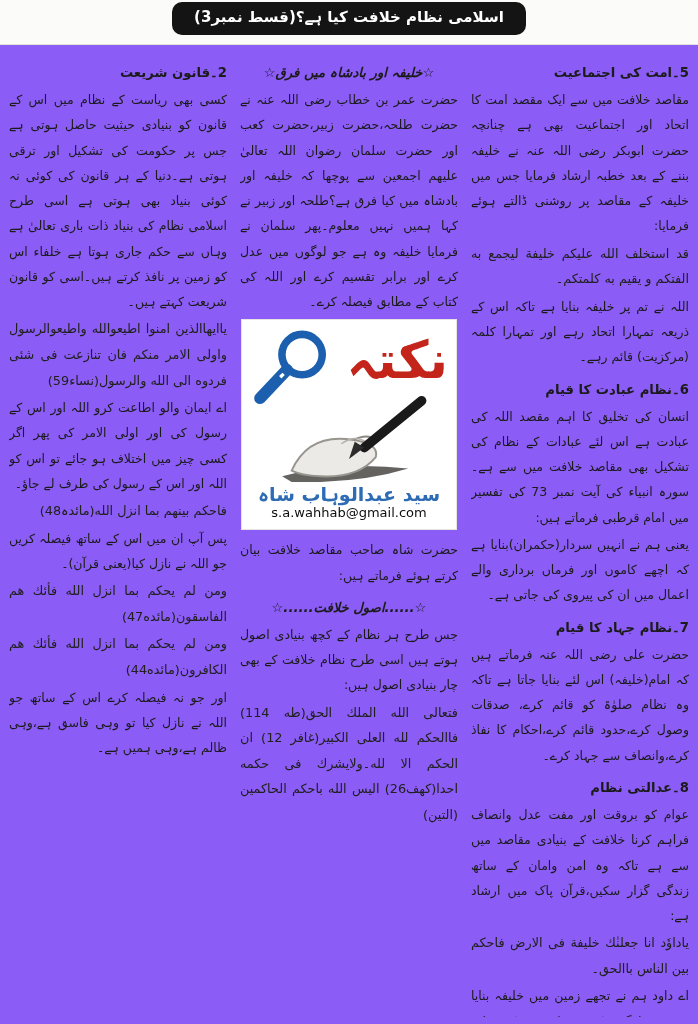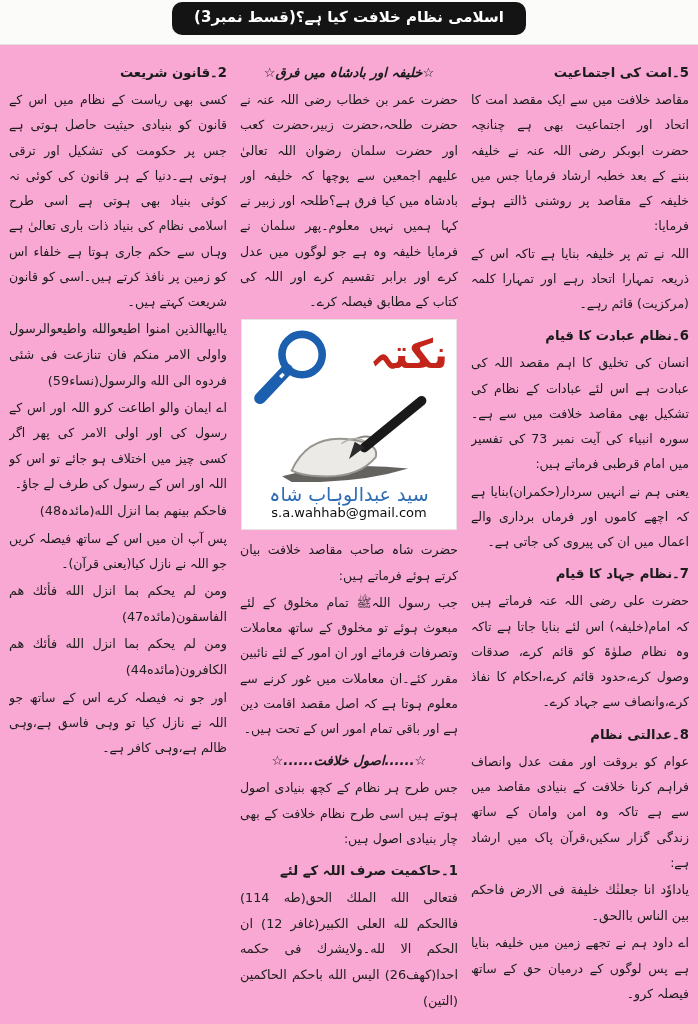--- a/index.html
+++ b/index.html
@@ -1,18 +1,18 @@
 <!DOCTYPE html>
 <html><head>
 <meta charset="utf-8">
 <style>
   html,body { margin:0; padding:0; background:#9a9a9a; }
   .page {
     width:698px; height:1024px; margin:0 auto; overflow:hidden;
-    background:#f9a8d4; color:#1b1b1b;
+    background:#8b5cf6; color:#1b1b1b;
     font-family:"DejaVu Sans", sans-serif;
     position:relative;
   }
   .header {
     background:#fbfbf9; height:44px; text-align:center;
     border-bottom:1px solid #e3e2dd;
   }
   .title-box {
     display:inline-block; margin-top:2px; direction:rtl;
     background:#141414; color:#fff; border-radius:10px;
@@ -23,39 +23,40 @@
   .h  { font-weight:700; font-size:13.2px; line-height:1.9; margin-top:7px; }
   .hc { text-align:center;font-style:italic; }
   .p  { font-size:12.5px; line-height:2.02; text-align:justify; margin:2px 0; }
   .a  { font-size:12.8px; line-height:2.0; text-align:justify; margin:2px 0; color:#20201e; }
   
   .logo {
     background:#ffffff; width:202px; margin:6px auto 8px; padding:6px 6px 9px;
     text-align:center; box-shadow:0 0 0 1px #e6e5e1;
   }
   .logo-top { display:flex; direction:ltr; align-items:flex-start; justify-content:space-between; padding:0 2px; }
-  .brand { color:#c3251b; font-size:40px; font-weight:bold; line-height:1.1; margin-top:6px; padding-left:4px; }
-  .author { color:#2d6cb5; font-size:19px; font-weight:normal; direction:rtl; margin-top:1px; }
+  .brand { color:#c3251b; font-size:52px; font-weight:bold; line-height:1.1; margin-top:6px; padding-left:4px; }
+  .author { color:#2d6cb5; font-size:19px; font-weight:bold; direction:rtl; margin-top:1px; }
   .email { color:#0d0d0d; font-size:13px; font-weight:normal; direction:ltr; }
   .hand-svg { display:block; margin:-14px auto 0; }
 </style>
 </head>
 <body>
 
 <div class="page">
 
   <div class="header">
     <div class="title-box">اسلامی نظام خلافت کیا ہے؟(قسط نمبر3)</div>
   </div>
 
   <div class="cols">
 
     <div class="col">
       <div class="h">5۔امت کی اجتماعیت</div>
       <div class="p">مقاصد خلافت میں سے ایک مقصد امت کا اتحاد اور اجتماعیت بھی ہے چنانچہ حضرت ابوبکر رضی اللہ عنہ نے خلیفہ بننے کے بعد خطبہ ارشاد فرمایا جس میں خلیفہ کے مقاصد پر روشنی ڈالتے ہوئے فرمایا:</div>
+      <div class="a">قد استخلف اللە علیکم خلیفة لیجمع بە الفتکم و یقیم بە کلمتکم۔</div>
       <div class="p">اللہ نے تم پر خلیفہ بنایا ہے تاکہ اس کے ذریعہ تمہارا اتحاد رہے اور تمہارا کلمہ (مرکزیت) قائم رہے۔</div>
       <div class="h">6۔نظام عبادت کا قیام</div>
       <div class="p">انسان کی تخلیق کا اہم مقصد اللہ کی عبادت ہے اس لئے عبادات کے نظام کی تشکیل بھی مقاصد خلافت میں سے ہے۔سورہ انبیاء کی آیت نمبر 73 کی تفسیر میں امام قرطبی فرماتے ہیں:</div>
       <div class="p">یعنی ہم نے انہیں سردار(حکمران)بنایا ہے کہ اچھے کاموں اور فرماں برداری والے اعمال میں ان کی پیروی کی جاتی ہے۔</div>
       <div class="h">7۔نظام جہاد کا قیام</div>
       <div class="p">حضرت علی رضی اللہ عنہ فرماتے ہیں کہ امام(خلیفہ) اس لئے بنایا جاتا ہے تاکہ وہ نظام صلوٰۃ کو قائم کرے، صدقات وصول کرے،حدود قائم کرے،احکام کا نفاذ کرے،وانصاف سے جہاد کرے۔</div>
       <div class="h">8۔عدالتی نظام</div>
       <div class="p">عوام کو بروقت اور مفت عدل وانصاف فراہم کرنا خلافت کے بنیادی مقاصد میں سے ہے تاکہ وہ امن وامان کے ساتھ زندگی گزار سکیں،قرآن پاک میں ارشاد ہے:</div>
       <div class="a">یاداوٗد انا جعلنٰك خلیفة فی الارض فاحکم بین الناس باالحق۔</div>
       <div class="p">اے داود ہم نے تجھے زمین میں خلیفہ بنایا ہے پس لوگوں کے درمیان حق کے ساتھ فیصلہ کرو۔</div>
@@ -80,33 +81,31 @@
           <path d="M95 46 q16 -8 24 2" fill="none" stroke="#8a8782" stroke-width="2"></path>
           <path d="M82 50 q14 -10 26 -2" fill="none" stroke="#b3b0aa" stroke-width="1.5"></path>
           <line x1="166" y1="5" x2="106" y2="54" stroke="#1a1a1a" stroke-width="10" stroke-linecap="round"></line>
           <path d="M106 54 l-16 12 6 -18 z" fill="#2c2c2c"></path>
         </svg>
         <div class="author">سید عبدالوہاب شاہ</div>
         <div class="email">s.a.wahhab@gmail.com</div>
       </div>
 
       <div class="p">حضرت شاہ صاحب مقاصد خلافت بیان کرتے ہوئے فرماتے ہیں:</div>
-      <div class="p">جب رسول اللہﷺ تمام مخلوق کے لئے مبعوث ہوئے تو مخلوق کے ساتھ معاملات وتصرفات فرمائے اور ان امور کے لئے نائبین مقرر کئے۔ان معاملات میں غور کرنے سے معلوم ہوتا ہے کہ اصل مقصد اقامت دین ہے اور باقی تمام امور اس کے تحت ہیں۔</div>
       <div class="h hc">☆......اصول خلافت......☆</div>
       <div class="p">جس طرح ہر نظام کے کچھ بنیادی اصول ہوتے ہیں اسی طرح نظام خلافت کے بھی چار بنیادی اصول ہیں:</div>
-      <div class="h">1۔حاکمیت صرف اللہ کے لئے</div>
       <div class="a">فتعالی اللە الملك الحق(طه 114) فاالحکم للە العلی الکبیر(غافر 12) ان الحکم الا للە۔ولایشرك فی حکمه احدا(كهف26) الیس اللە باحکم الحاکمین (التین)</div>
     </div>
 
     <div class="col">
       <div class="h">2۔قانون شریعت</div>
       <div class="p">کسی بھی ریاست کے نظام میں اس کے قانون کو بنیادی حیثیت حاصل ہوتی ہے جس پر حکومت کی تشکیل اور ترقی ہوتی ہے۔دنیا کے ہر قانون کی کوئی نہ کوئی بنیاد بھی ہوتی ہے اسی طرح اسلامی نظام کی بنیاد ذات باری تعالیٰ ہے وہاں سے حکم جاری ہوتا ہے خلفاء اس کو زمین پر نافذ کرتے ہیں۔اسی کو قانون شریعت کہتے ہیں۔</div>
       <div class="a">یاایھاالذین امنوا اطیعواللە واطیعوالرسول واولی الامر منکم فان تنازعت فی شئی فردوه الی اللە والرسول(نساء59)</div>
       <div class="p">اے ایمان والو اطاعت کرو اللہ اور اس کے رسول کی اور اولی الامر کی پھر اگر کسی چیز میں اختلاف ہو جائے تو اس کو اللہ اور اس کے رسول کی طرف لے جاؤ۔</div>
       <div class="a">فاحکم بینھم بما انزل اللە(مائدہ48)</div>
       <div class="p">پس آپ ان میں اس کے ساتھ فیصلہ کریں جو اللہ نے نازل کیا(یعنی قرآن)۔</div>
       <div class="a">ومن لم یحکم بما انزل اللە فأئك هم الفاسقون(مائده47)</div>
       <div class="a">ومن لم یحکم بما انزل اللە فأئك هم الکافرون(مائده44)</div>
-      <div class="p">اور جو نہ فیصلہ کرے اس کے ساتھ جو اللہ نے نازل کیا تو وہی فاسق ہے،وہی ظالم ہے،وہی کافر ہے۔</div>
+      <div class="p">اور جو نہ فیصلہ کرے اس کے ساتھ جو اللہ نے نازل کیا تو وہی فاسق ہے،وہی ظالم ہے،وہی ہمیں ہے۔</div>
     </div>
 
   </div>
 </div>
 
 </body></html>

